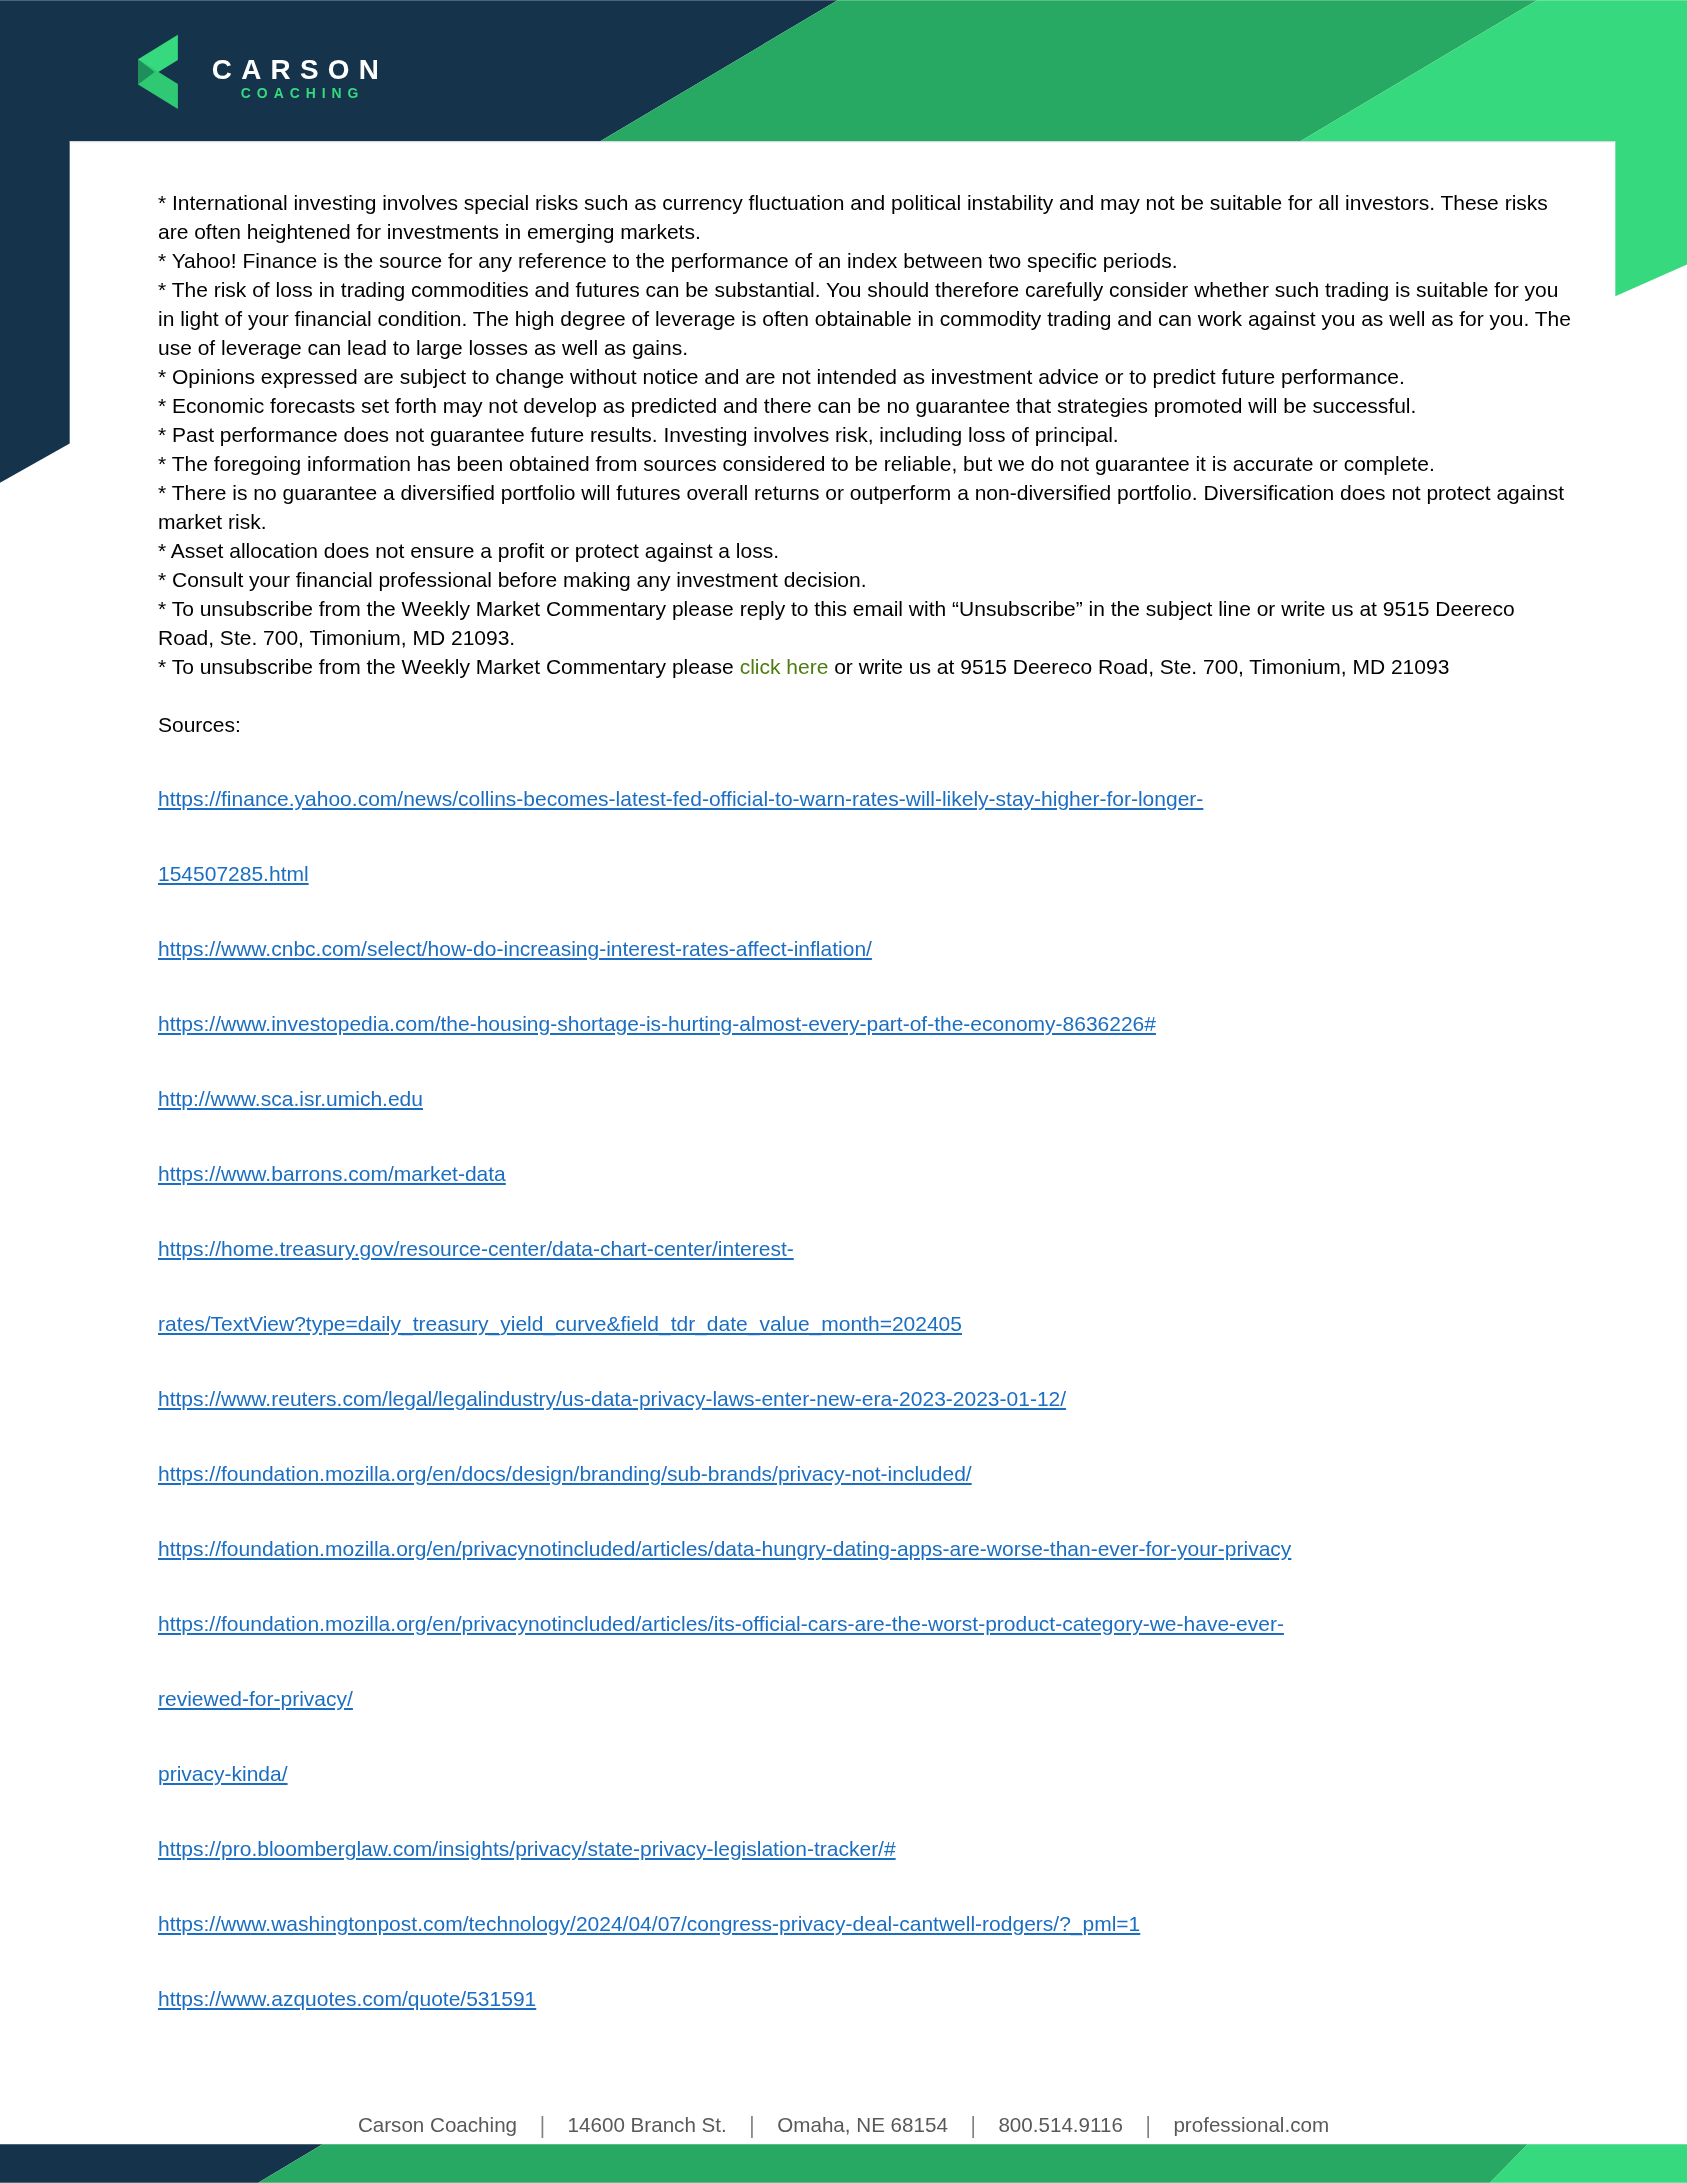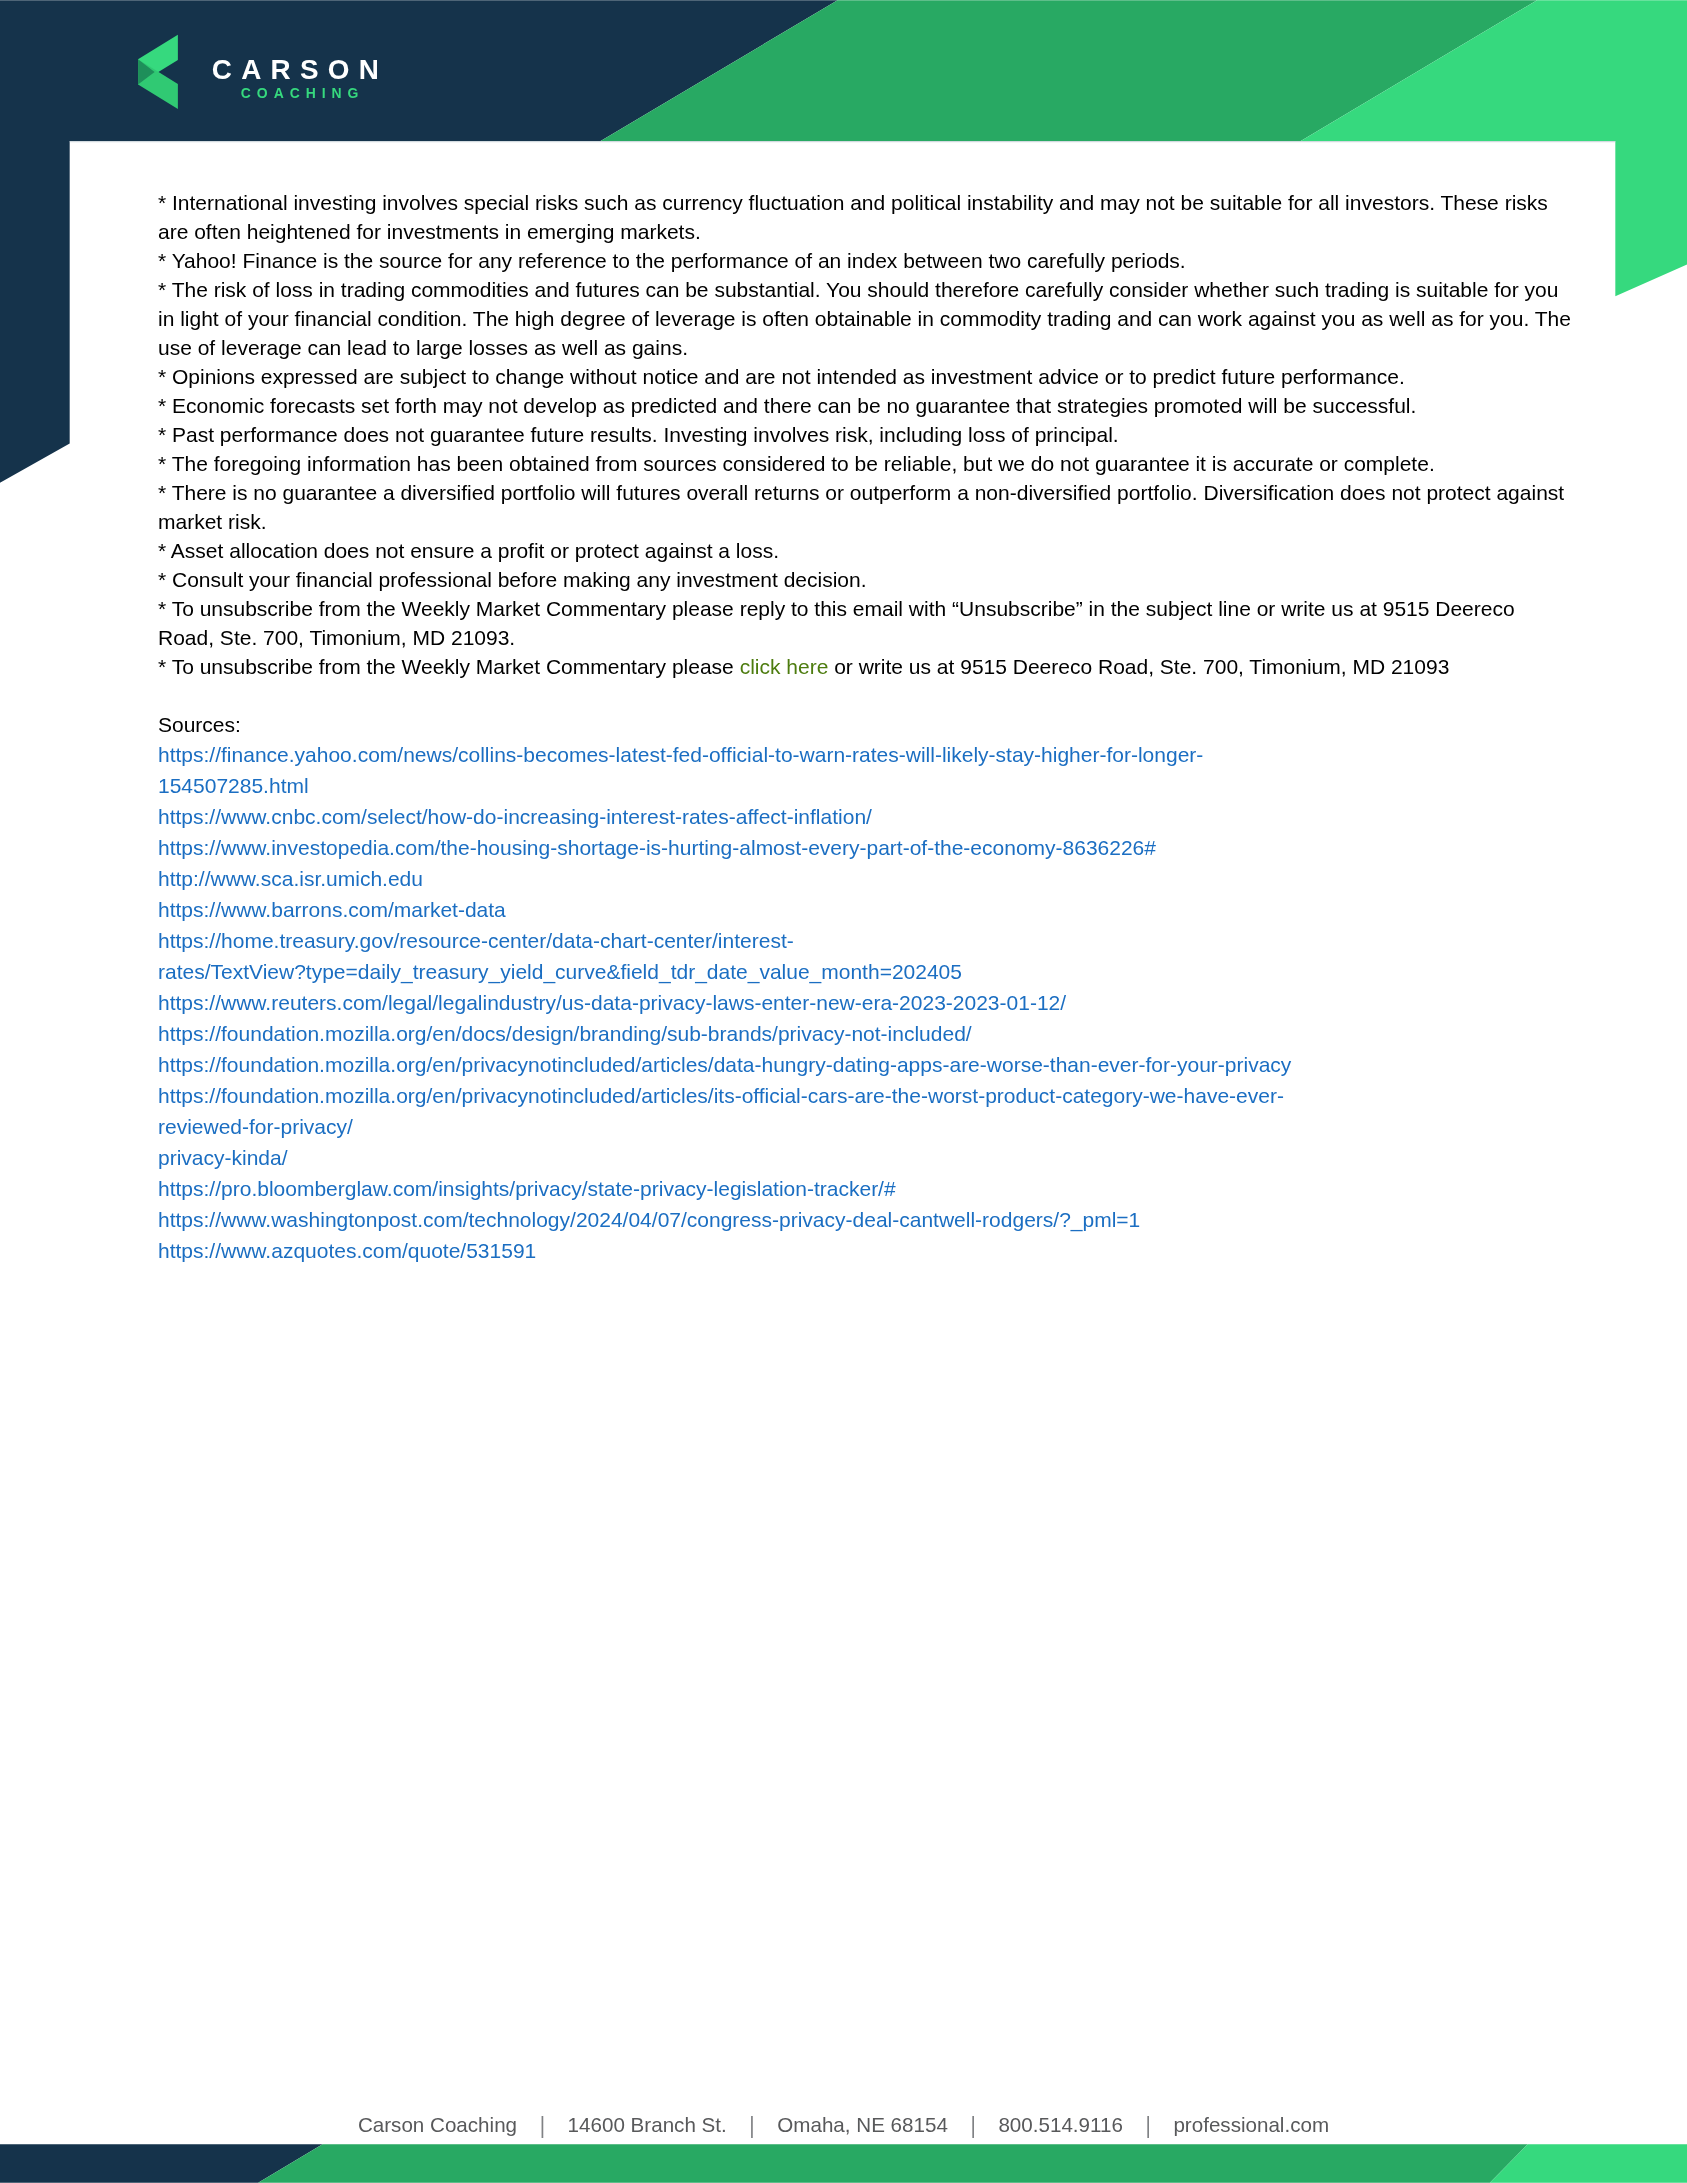--- a/index.html
+++ b/index.html
@@ -25,24 +25,26 @@
   .content p { margin: 0; }
   a.inline-link {
     color: #4d7c0f;
     cursor: pointer;
   }
   .sources-heading { margin-top: 29px !important; }
   .src-list { display: block; }
   .src-link {
     display: block;
     color: #1B6EC2;
+    text-decoration: underline;
     line-height: 31px;
     overflow-wrap: anywhere;
     width: fit-content;
     cursor: pointer;
+    margin-top: 44px;
   }
   .footer-bar {
     position: absolute;
     left: 0; right: 0;
     top: 2080px;
     text-align: center;
     font-size: 20.6px;
     line-height: 28px;
     color: #58595B;
     white-space: nowrap;
@@ -73,21 +75,21 @@
     <text x="452" y="119" text-anchor="middle" fill="#FFFFFF" font-family="Liberation Sans, sans-serif" font-weight="bold" font-size="42" letter-spacing="14">CARSON</text>
     <text x="456" y="148" text-anchor="middle" fill="#36D97E" font-family="Liberation Sans, sans-serif" font-weight="bold" font-size="21" letter-spacing="9">COACHING</text>
   </g>
 </svg>
 
 <div class="content">
 
   <div>
 
   <p>* International investing involves special risks such as currency fluctuation and political instability and may not be suitable for all investors. These risks are often heightened for investments in emerging markets.</p>
-      <p>* Yahoo! Finance is the source for any reference to the performance of an index between two carefully periods.</p>
+      <p>* Yahoo! Finance is the source for any reference to the performance of an index between two specific periods.</p>
       <p>* The risk of loss in trading commodities and futures can be substantial. You should therefore carefully consider whether such trading is suitable for you in light of your financial condition. The high degree of leverage is often obtainable in commodity trading and can work against you as well as for you. The use of leverage can lead to large losses as well as gains.</p>
       <p>* Opinions expressed are subject to change without notice and are not intended as investment advice or to predict future performance.</p>
       <p>* Economic forecasts set forth may not develop as predicted and there can be no guarantee that strategies promoted will be successful.</p>
       <p>* Past performance does not guarantee future results. Investing involves risk, including loss of principal.</p>
       <p>* The foregoing information has been obtained from sources considered to be reliable, but we do not guarantee it is accurate or complete.</p>
       <p>* There is no guarantee a diversified portfolio will futures overall returns or outperform a non-diversified portfolio. Diversification does not protect against market risk.</p>
       <p>* Asset allocation does not ensure a profit or protect against a loss.</p>
       <p>* Consult your financial professional before making any investment decision.</p>
       <p>* To unsubscribe from the Weekly Market Commentary please reply to this email with “Unsubscribe” in the subject line or write us at 9515 Deereco Road, Ste. 700, Timonium, MD 21093.</p>
     </div>

